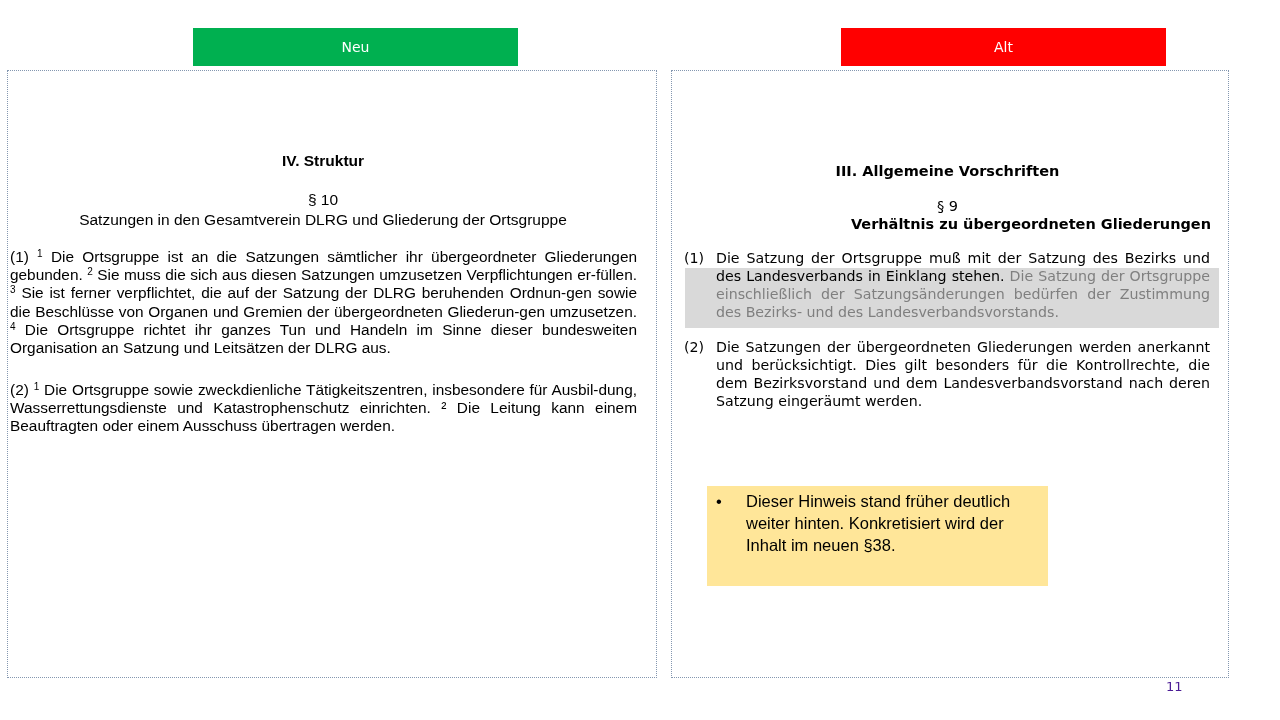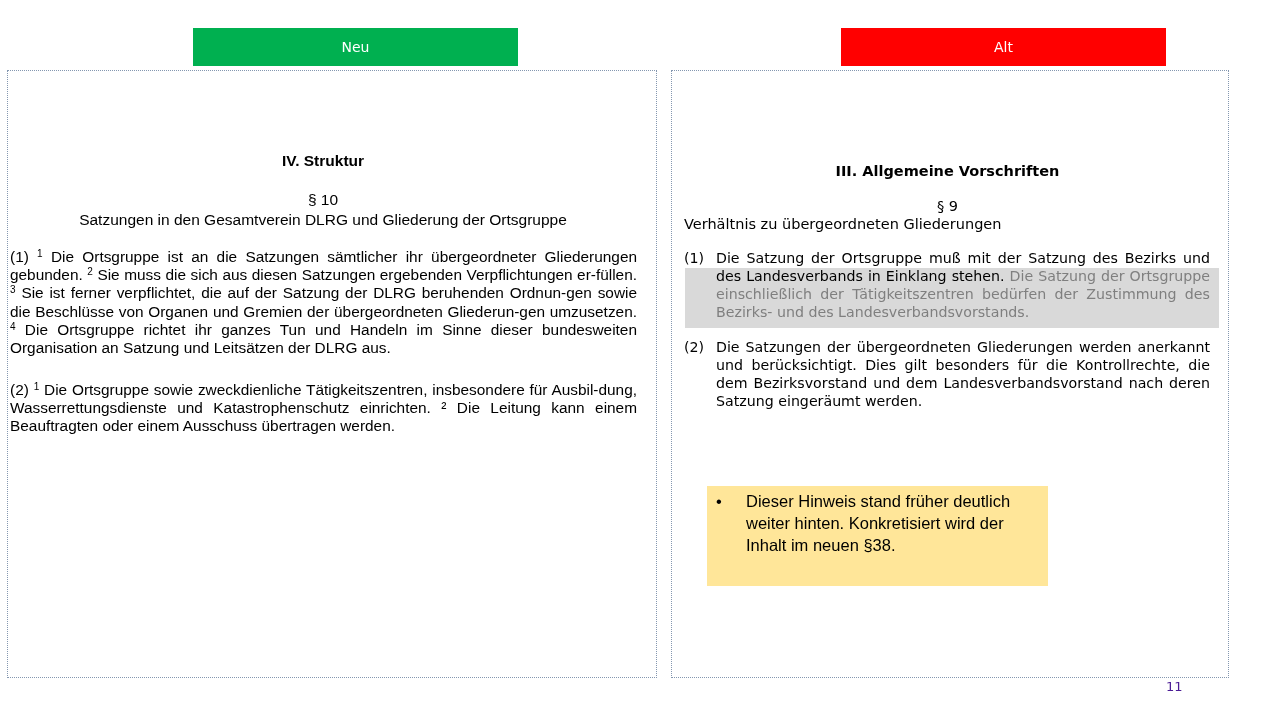--- a/index.html
+++ b/index.html
@@ -28,21 +28,21 @@
     .new-para-title { position: absolute; top: 139px; left: 0; width: 626px; text-align: center; font-size: 15.5px; }
     .new-abs { position: absolute; left: 0; width: 627px; text-align: justify; text-align-last: left; font-size: 15.4px; line-height: 18.2px; }
     .new-abs.a1 { top: 176px; }
     .new-abs.a2 { top: 309px; }
     sup { font-size: 10px; vertical-align: 5px; line-height: 0; }
 
     
     .old-doc { position: absolute; left: 684px; width: 530px; font-family: "DejaVu Sans", sans-serif; }
     .old-title { position: absolute; top: 163px; left: 0; width: 527px; text-align: center; font-weight: bold; font-size: 14.5px; }
     .old-para-num { position: absolute; top: 198px; left: 0; width: 527px; text-align: center; font-size: 14.5px; }
-    .old-para-title { position: absolute; top: 216px; left: 0; width: 527px; text-align: left; font-size: 14.5px; }
+    .old-para-title { position: absolute; top: 216px; left: 0; width: 527px; text-align: right; font-size: 14.5px; font-weight: bold; }
     .old-abs { position: absolute; left: 0; width: 527px; font-size: 14.2px; line-height: 18px; }
     .old-abs .num { position: absolute; left: 0; top: 0; }
     .old-abs .txt { position: absolute; left: 32px; width: 494px; text-align: justify; text-align-last: left; }
     .old-abs.b1 { top: 249px; }
     .old-abs.b2 { top: 338px; }
     .highlight-bg { position: absolute; left: 685px; top: 268px; width: 534px; height: 60px; background: #d9d9d9; }
     .removed { color: #7f7f7f; }
 
     .comment {
       position: absolute; left: 707px; top: 486px; width: 341px; height: 100px;
@@ -71,21 +71,21 @@
 <div class="new-doc" style="top:72px;">
   <div class="new-title">IV. Struktur</div>
   <div class="new-para-num">§ 10</div>
   <div class="new-para-title">Satzungen in den Gesamtverein DLRG und Gliederung der Ortsgruppe</div>
 
   <div class="new-abs a1">
     <span>(1)</span>
     <sup>1</sup>
     <span>Die Ortsgruppe ist an die Satzungen sämtlicher ihr übergeordneter Gliederungen gebunden.</span>
     <sup>2</sup>
-    <span>Sie muss die sich aus diesen Satzungen ergebenden Verpflichtungen er-füllen.</span>
+    <span>Sie muss die sich aus diesen Satzungen umzusetzen Verpflichtungen er-füllen.</span>
     <sup>3</sup>
     <span>Sie ist ferner verpflichtet, die auf der Satzung der DLRG beruhenden Ordnun-gen sowie die Beschlüsse von Organen und Gremien der übergeordneten Gliederun-gen umzusetzen.</span>
     <sup>4</sup>
     <span>Die Ortsgruppe richtet ihr ganzes Tun und Handeln im Sinne dieser bundesweiten Organisation an Satzung und Leitsätzen der DLRG aus.</span>
   </div>
 
   <div class="new-abs a2">
     <span>(2)</span>
     <sup>1</sup>
     <span>Die Ortsgruppe sowie zweckdienliche Tätigkeitszentren, insbesondere für Ausbil-dung, Wasserrettungsdienste und Katastrophenschutz einrichten.</span>
@@ -97,21 +97,21 @@
 <div class="highlight-bg"></div>
 <div class="old-doc" style="top:0;">
   <div class="old-title">III. Allgemeine Vorschriften</div>
   <div class="old-para-num">§ 9</div>
   <div class="old-para-title">Verhältnis zu übergeordneten Gliederungen</div>
 
   <div class="old-abs b1">
     <span class="num">(1)</span>
     <div class="txt">
       <span>Die Satzung der Ortsgruppe muß mit der Satzung des Bezirks und des Landesverbands in Einklang stehen.</span>
-      <span class="removed">Die Satzung der Ortsgruppe einschließlich der Tätigkeitszentren bedürfen der Zustimmung des Bezirks- und des Landesverbandsvorstands.</span>
+      <span class="removed">Die Satzung der Ortsgruppe einschließlich der Satzungsänderungen bedürfen der Zustimmung des Bezirks- und des Landesverbandsvorstands.</span>
     </div>
   </div>
 
   <div class="old-abs b2">
     <span class="num">(2)</span>
     <div class="txt">Die Satzungen der übergeordneten Gliederungen werden anerkannt und berücksichtigt. Dies gilt besonders für die Kontrollrechte, die dem Bezirksvorstand und dem Landesverbandsvorstand nach deren Satzung eingeräumt werden.</div>
   </div>
 </div>
 
 <div class="comment">

